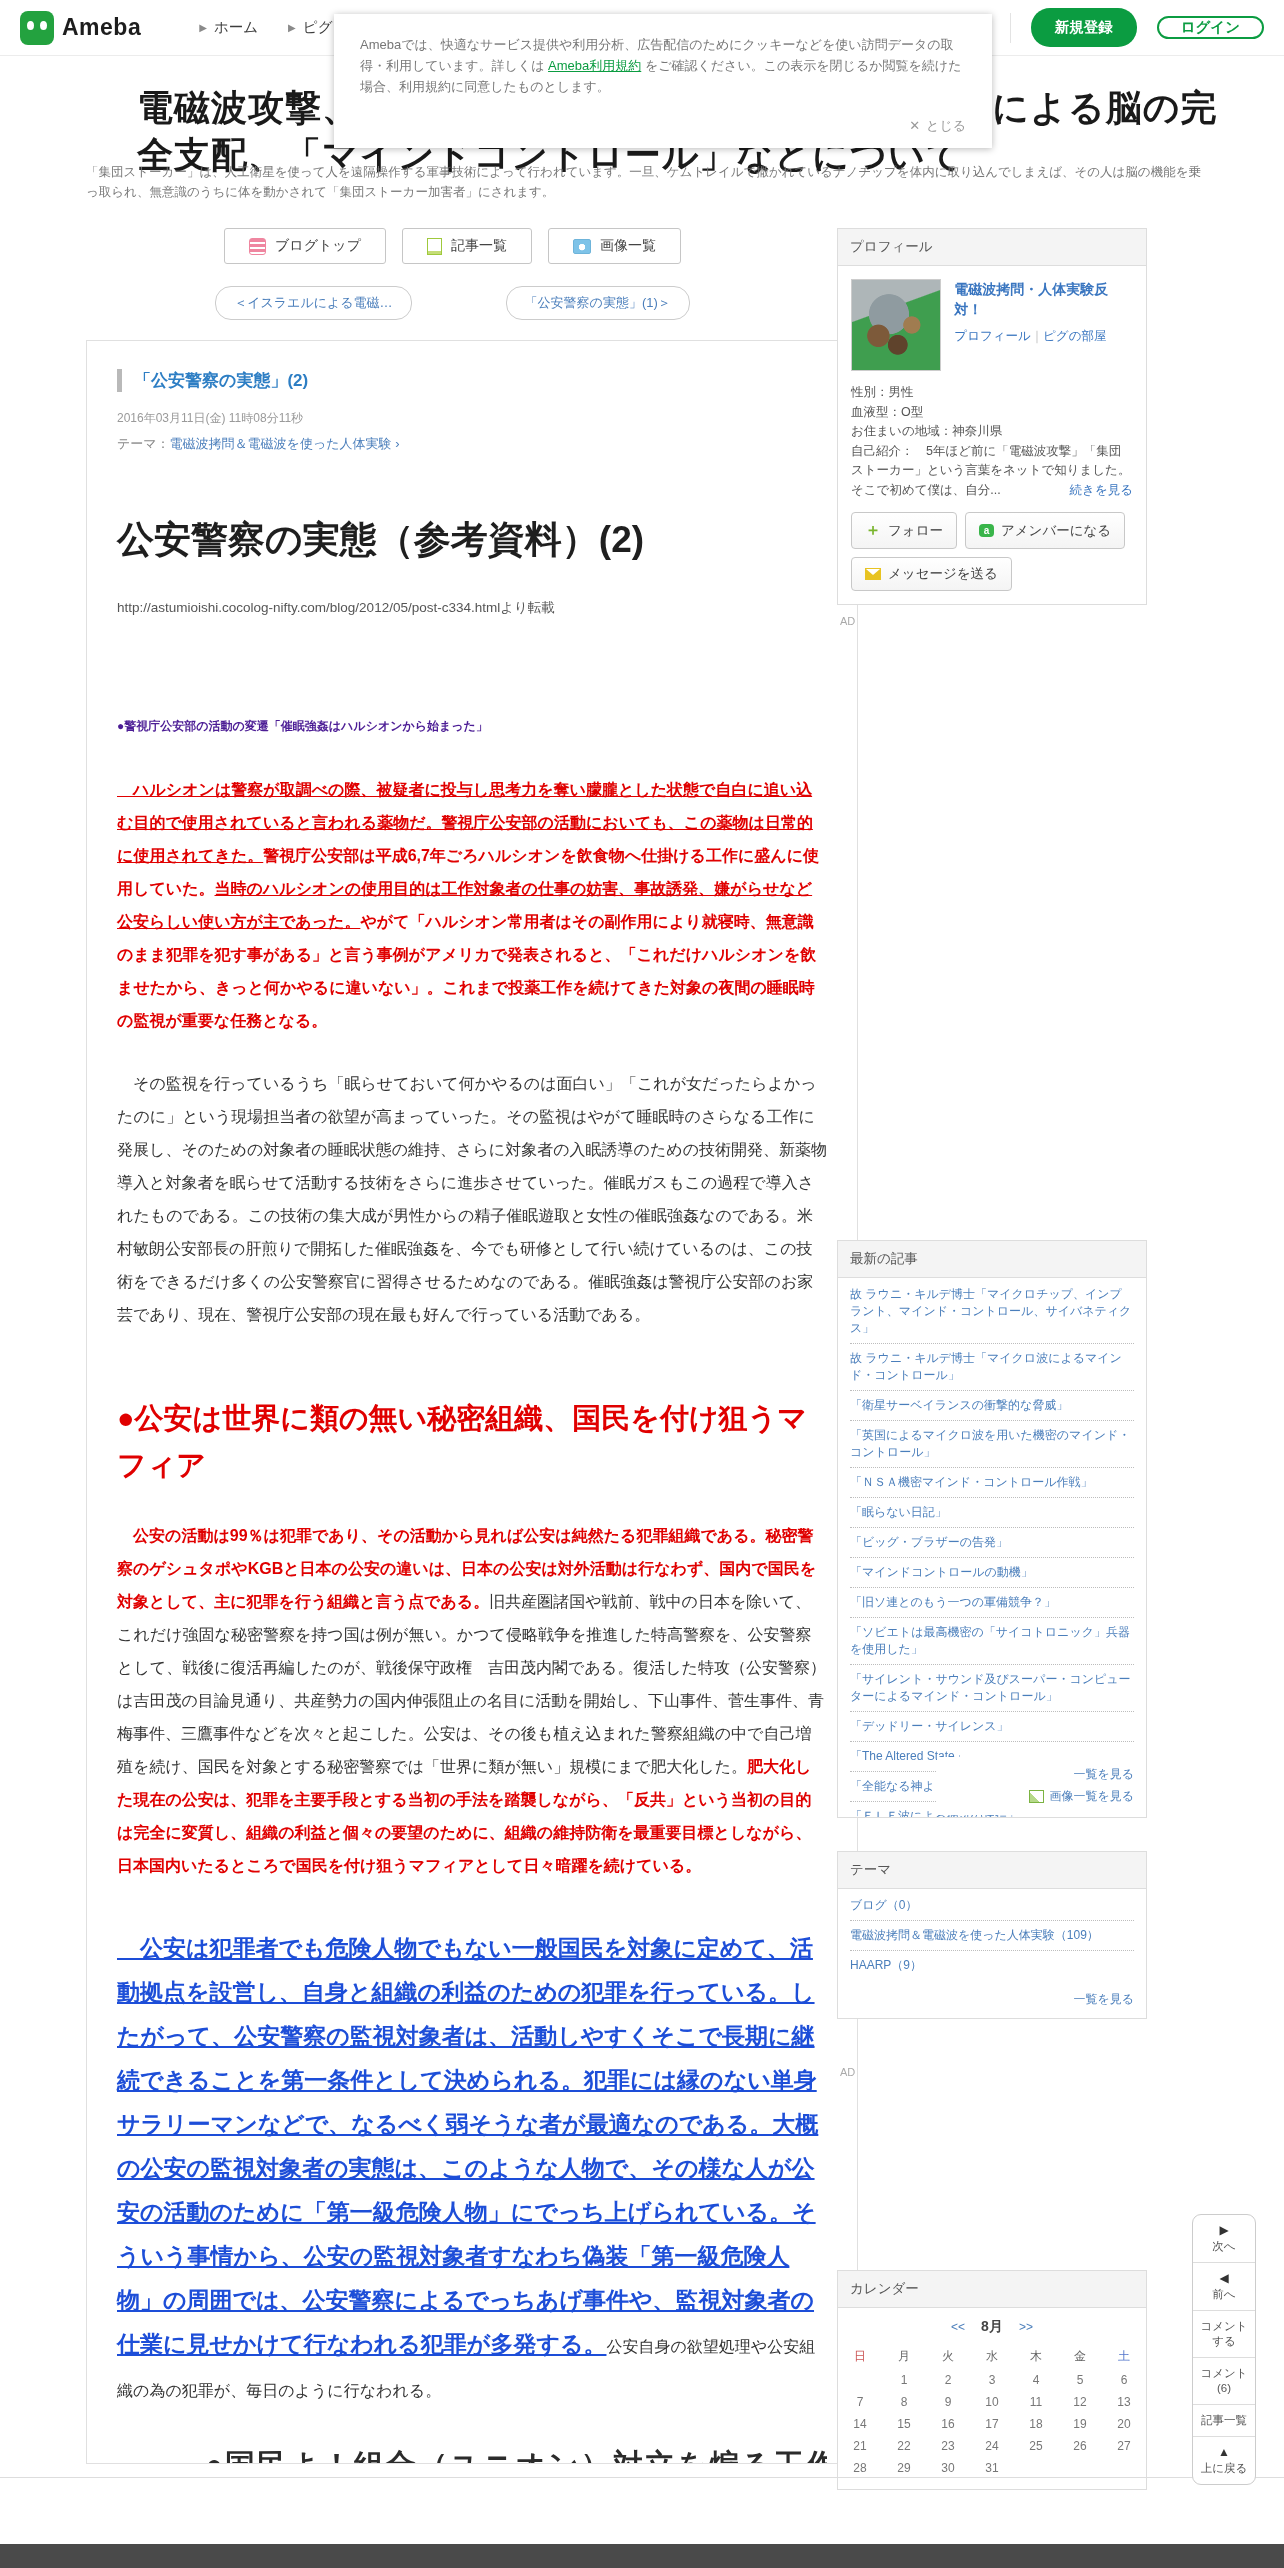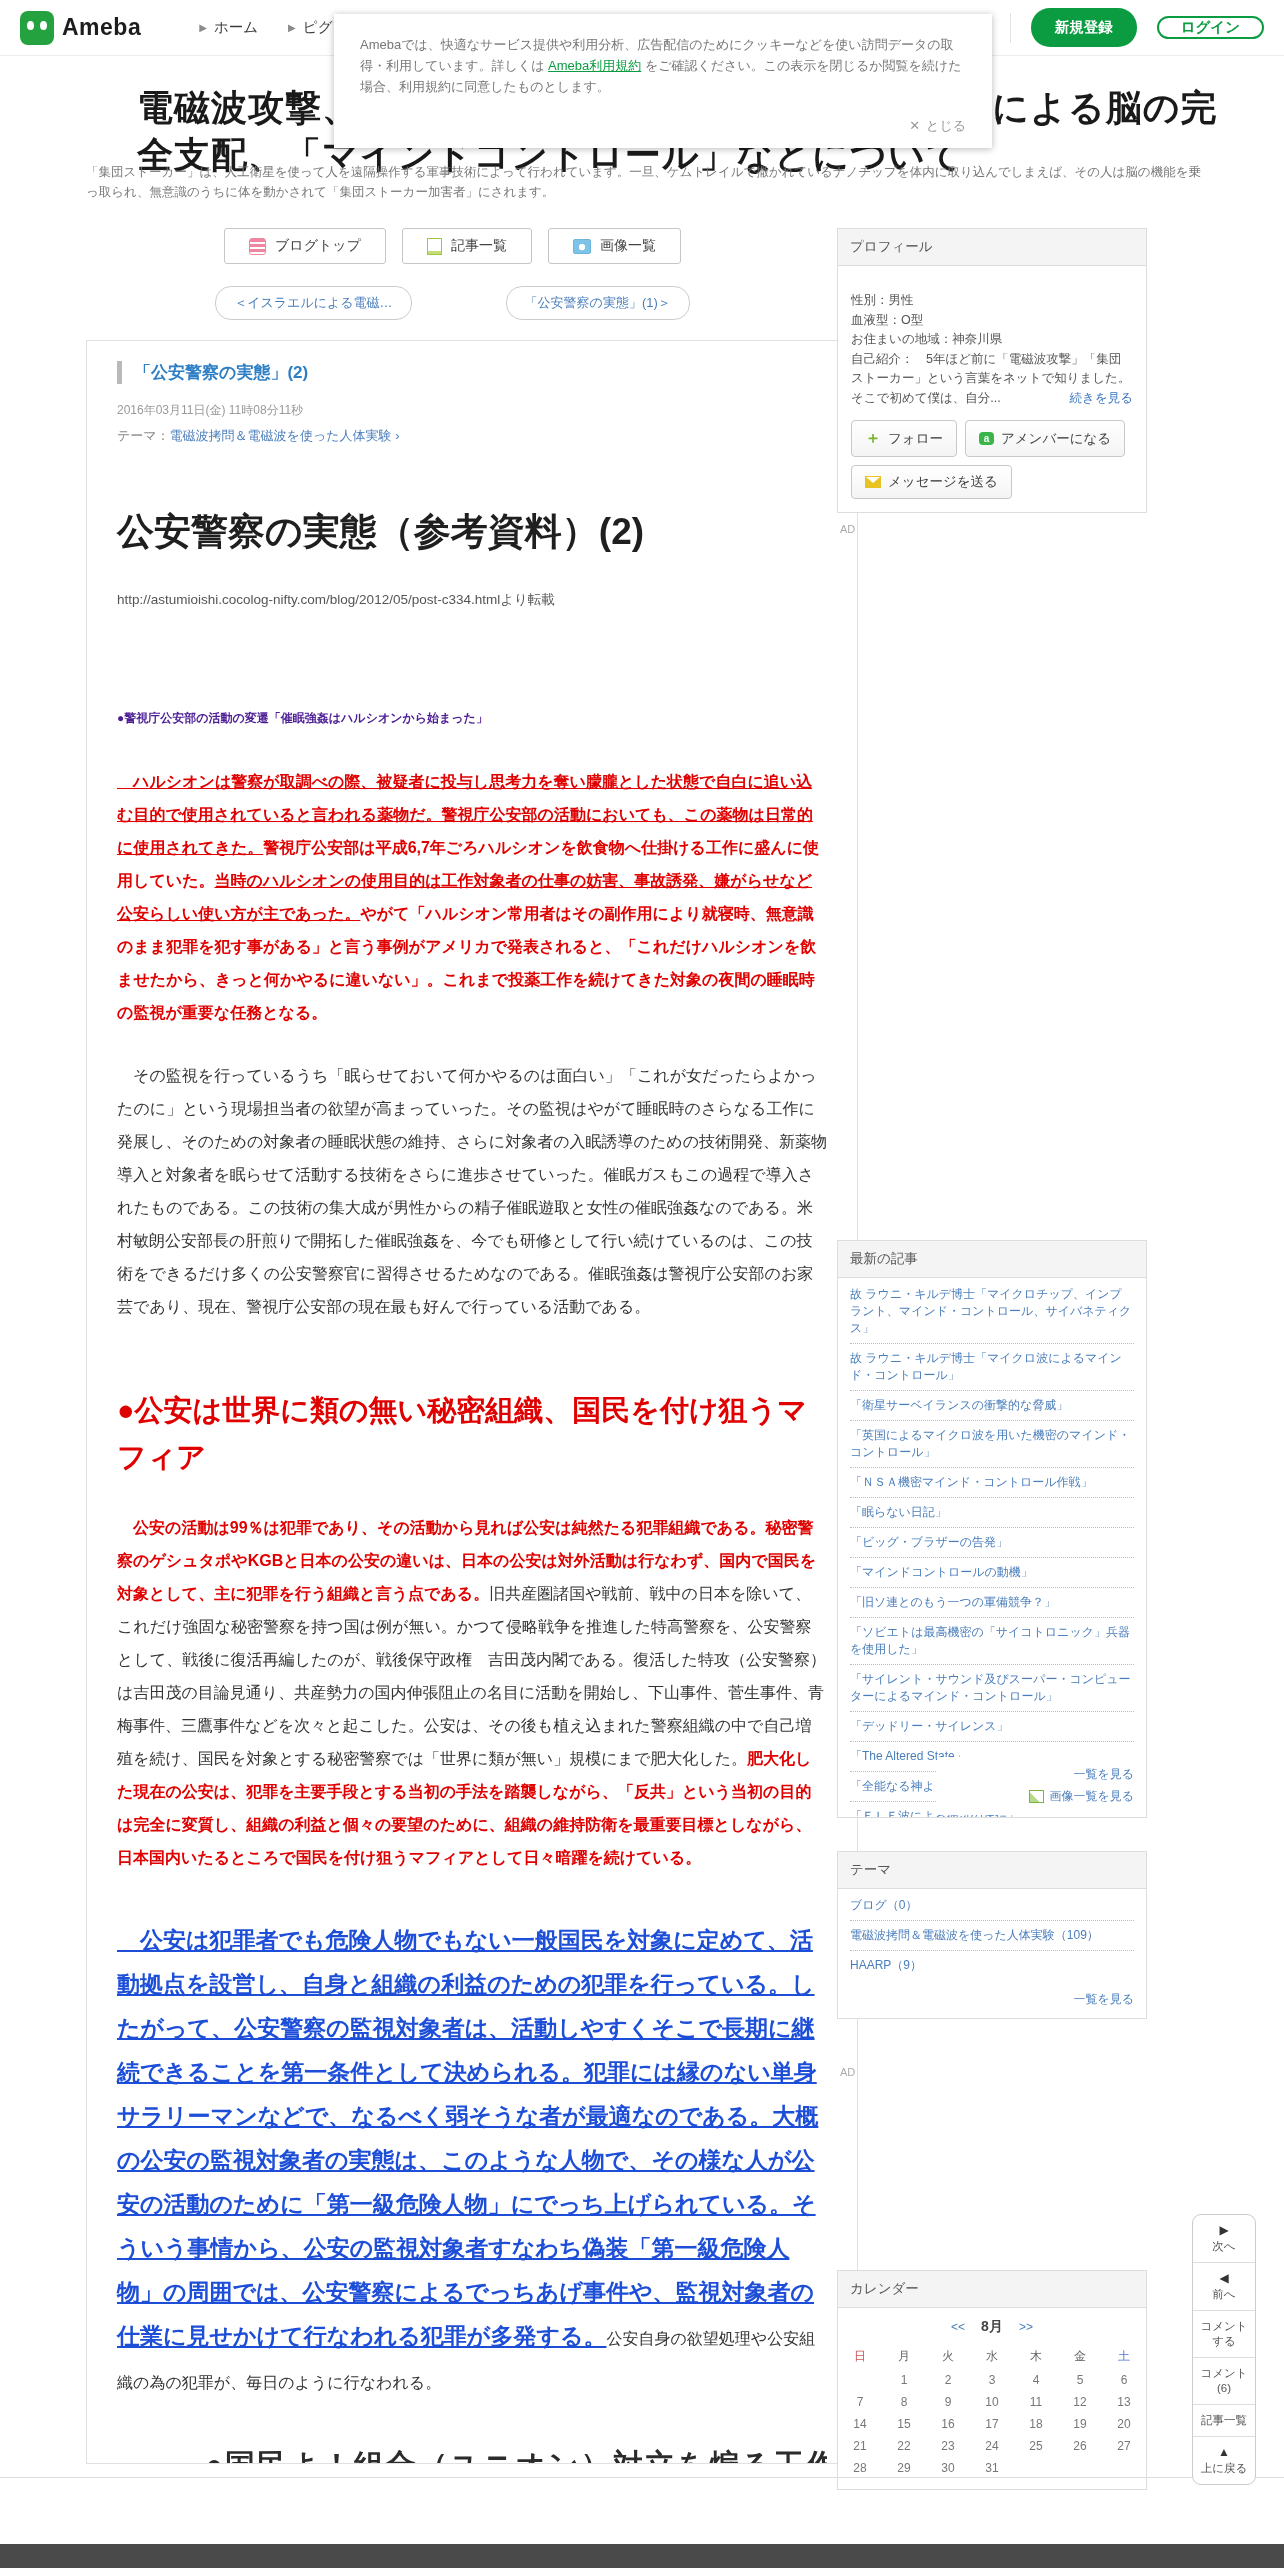--- a/index.html
+++ b/index.html
@@ -35,21 +35,21 @@
   
   .main{position:absolute;left:86px;top:228px;width:733px;}
   .btnrow{display:flex;justify-content:center;gap:16px;}
   .tbtn{display:flex;align-items:center;gap:9px;border:1px solid #c6c6c6;border-radius:3px;background:#fff;padding:8px 24px;font-size:14px;color:#444;cursor:pointer;}
   .ic-blogtop{display:inline-block;width:15px;height:15px;border-radius:3px;background:repeating-linear-gradient(#ef86a0 0 3px,#fff 3px 5px);border:1px solid #ef86a0;}
   .ic-entry{display:inline-block;width:13px;height:15px;background:#fff;border:1px solid #9fc93c;box-shadow:inset 0 -3px 0 #c5dd77;}
   .ic-image{display:inline-block;width:16px;height:13px;border-radius:2px;background:radial-gradient(circle at 50% 55%, #fff 0 3px, #7ec3e8 3.5px);border:1px solid #6eb4da;}
   .pagerow{display:flex;justify-content:center;gap:94px;margin-top:22px;}
   .pill{border:1px solid #ccc;border-radius:16px;background:#fff;padding:7px 18px;font-size:13px;color:#4a7ebb;cursor:pointer;white-space:nowrap;}
 
-  .card{position:relative;margin-top:20px;width:772px;box-sizing:border-box;border:1px solid #e0e0e0;background:#fff;padding:20px 30px 40px;height:2124px;overflow:hidden;}
+  .card{position:relative;margin-top:20px;width:772px;box-sizing:border-box;border:1px solid #e0e0e0;background:#fff;padding:28px 30px 40px;height:2124px;overflow:hidden;}
   .entry-title{font-size:17px;font-weight:bold;color:#2d7ec4;border-left:5px solid #b9b9b9;padding-left:12px;line-height:23px;cursor:pointer;}
   .entry-date{margin-top:18px;font-size:12px;color:#9a9a9a;}
   .entry-theme{margin-top:8px;font-size:13px;color:#888;}
   .entry-theme a{color:#4a7ebb;text-decoration:none;cursor:pointer;}
   .entry-h1{margin-top:58px;font-size:37px;font-weight:bold;color:#1f1f1f;line-height:58px;}
   .entry-src{margin-top:30px;font-size:13.5px;color:#555;}
   .sec-h3-black{margin-top:92px;font-size:12px;font-weight:bold;color:#4c1d95;line-height:34px;}
   .sec-h3-red{margin-top:64px;font-size:29px;font-weight:bold;color:#e00000;line-height:47px;}
   .para{margin-top:30px;font-size:16px;line-height:33px;color:#333;}
   .para-big{margin-top:44px;font-size:23px;line-height:44px;font-weight:bold;color:#333;}
@@ -193,20 +193,29 @@
           <div class="para-big"><span class="seg-big-red-u">　公安は犯罪者でも危険人物でもない一般国民を対象に定めて、活動拠点を設営し、自身と組織の利益のための犯罪を行っている。したがって、公安警察の監視対象者は、活動しやすくそこで長期に継続できることを第一条件として決められる。犯罪には縁のない単身サラリーマンなどで、なるべく弱そうな者が最適なのである。大概の公安の監視対象者の実態は、このような人物で、その様な人が公安の活動のために「第一級危険人物」にでっち上げられている。そういう事情から、公安の監視対象者すなわち偽装「第一級危険人物」の周囲では、公安警察によるでっちあげ事件や、監視対象者の仕業に見せかけて行なわれる犯罪が多発する。</span><span class="seg-blk-s">公安自身の欲望処理や公安組織の為の犯罪が、毎日のように行なわれる。</span></div>
         </div>
       <div class="partial-head">●国民よ！組合（ユニオン）対立を煽る工作</div>
     </div>
   </div>
 
   <div class="sidebar">
     <div class="module">
       <div class="module-h">プロフィール</div>
       <div class="module-b">
+        <div class="pf-top">
+          <div class="avatar"></div>
+          <div>
+            <div class="pf-name">電磁波拷問・人体実験反対！</div>
+            <div class="pf-links">
+              <a>プロフィール</a><span>｜</span><a>ピグの部屋</a>
+            </div>
+          </div>
+        </div>
         <div class="pf-details">
           <div>性別：男性</div>
           <div>血液型：O型</div>
           <div>お住まいの地域：神奈川県</div>
           <div>
             <span>自己紹介：</span><span>　5年ほど前に「電磁波攻撃」「集団ストーカー」という言葉をネットで知りました。そこで初めて僕は、自分...</span>
             <span class="pf-more">続きを見る</span>
           </div>
         </div>
         <div class="pf-btns">

